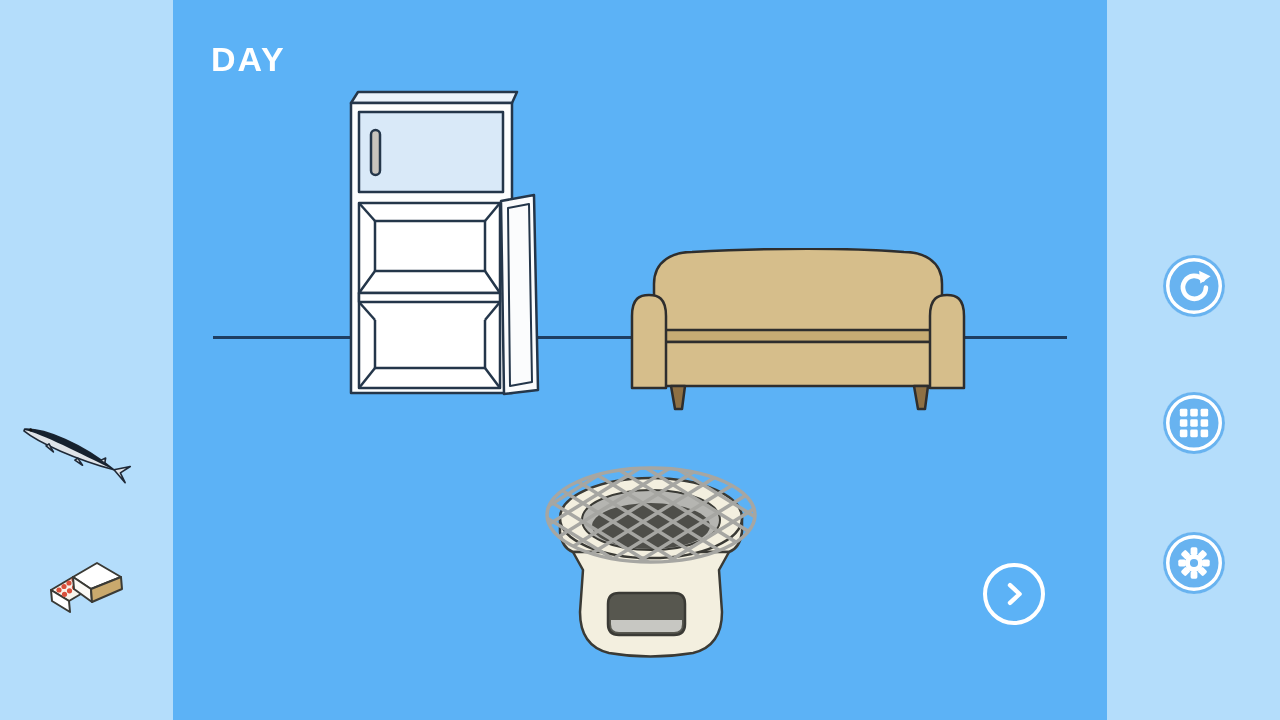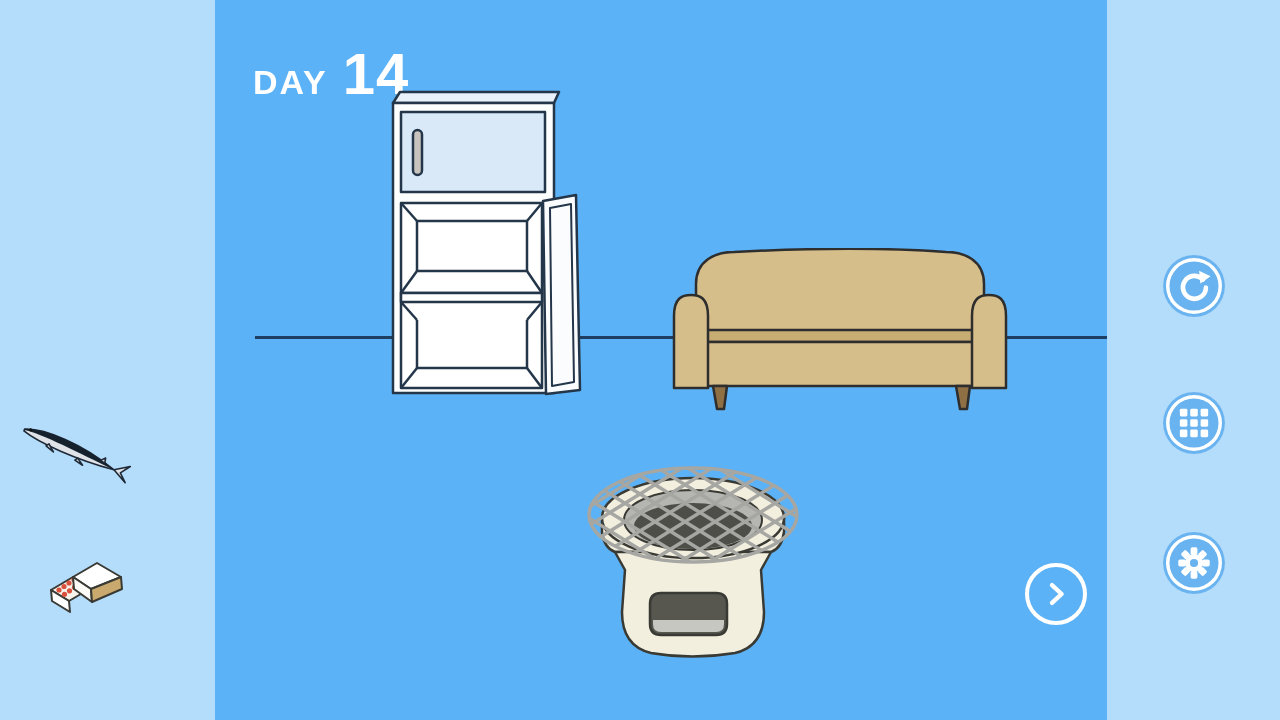--- a/index.html
+++ b/index.html
@@ -4,21 +4,21 @@
 <style>
   html,body{margin:0;padding:0;}
   body{
     width:1280px;height:720px;overflow:hidden;position:relative;
     background:var(--panel-bg,#b4ddfb);
     font-family:"Liberation Sans", sans-serif;
   }
   .panel{position:absolute;top:0;height:720px;background:var(--panel-bg,#b4ddfb);}
   .panel.left{left:0;width:173px;}
   .panel.right{right:0;width:173px;}
-  .stage{position:absolute;left:173px;top:0;width:934px;height:720px;background:var(--stage-bg,#5cb2f6);margin-left:42px;}
+  .stage{position:absolute;left:173px;top:0;width:934px;height:720px;background:var(--stage-bg,#5cb2f6);}
   .floor-line{position:absolute;left:40px;top:336px;width:854px;height:3px;background:var(--floor-line,#1e3e62);}
   .day{position:absolute;left:38px;top:40px;display:flex;align-items:baseline;gap:15px;color:var(--day-text,#fff);}
   .day-label{font-size:34px;font-weight:bold;letter-spacing:2px;}
   .day-value{font-size:58px;font-weight:bold;letter-spacing:1px;}
   .obj{position:absolute;}
   .fridge{left:172px;top:84px;}
   .sofa{left:457px;top:248px;}
   .grill{left:370px;top:460px;}
   .inv-item{position:absolute;cursor:pointer;}
   .inv-fish{left:22px;top:408px;}
@@ -101,21 +101,20 @@
       </svg>
     </div>
   </div>
 
   <div class="stage">
 
     <div class="floor-line"></div>
 
     <div class="day">
       <span class="day-label">DAY</span>
-      <span class="day-value">14</span>
     </div>
 
     <svg class="obj fridge" width="195" height="312" viewBox="0 0 195 312">
       <g stroke="#24364a" stroke-width="2.5" stroke-linejoin="round">
         <polygon points="6,19 167,19 172,8 13,8" fill="#e9f2fb"></polygon>
         <rect x="6" y="19" width="161" height="290" fill="#fdfefe"></rect>
         <rect class="c-fridge-door" x="14" y="28" width="144" height="80"></rect>
         <rect x="26" y="46" width="9" height="45" rx="4.5" fill="#c8c4bd"></rect>
 
         <g>

